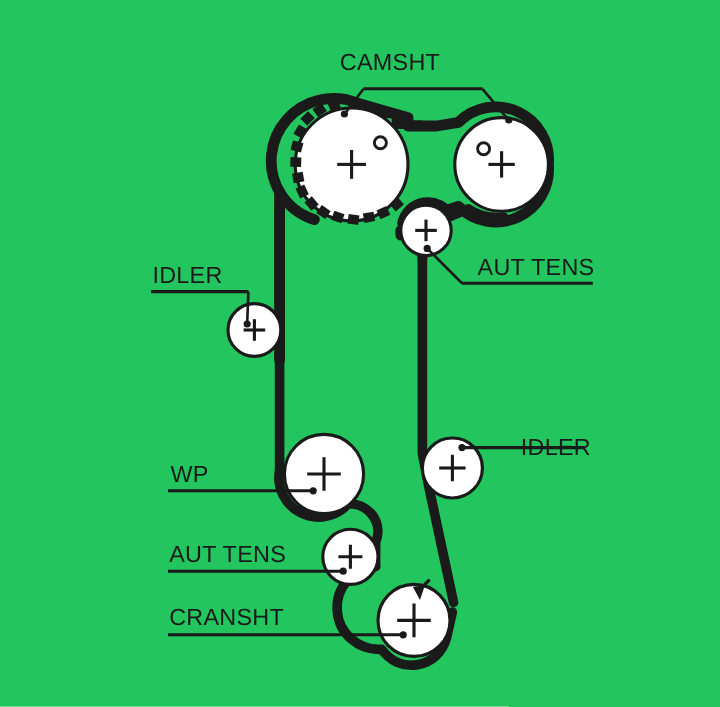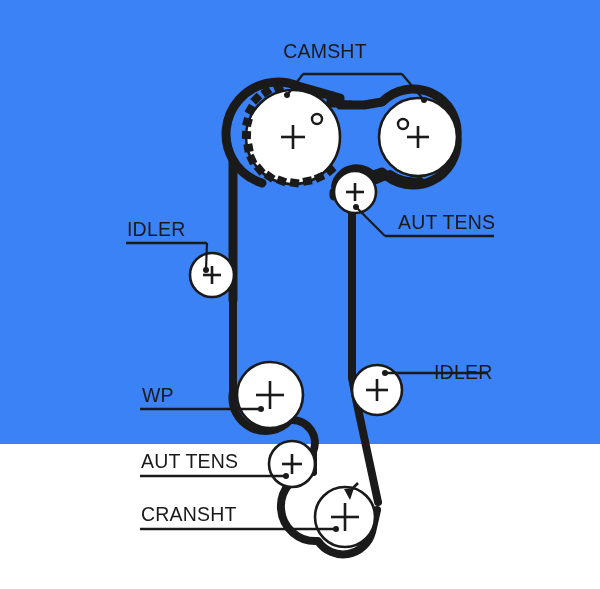--- a/index.html
+++ b/index.html
@@ -10,22 +10,22 @@
   }
   body {
     width: 600px;
     height: 589px;
     font-family: "Liberation Sans", sans-serif;
     overflow: hidden;
   }
   #diagram-root {
     position: relative;
     width: 600px;
-    height: 444px;
-    background: #3b82f6;
+    height: 589px;
+    background: #22c55e;
   }
   svg#belt-diagram {
     display: block;
     width: 600px;
     height: 589px;
   }
   .belt-path {
     fill: none;
     stroke: #1a1a1a;
   }

